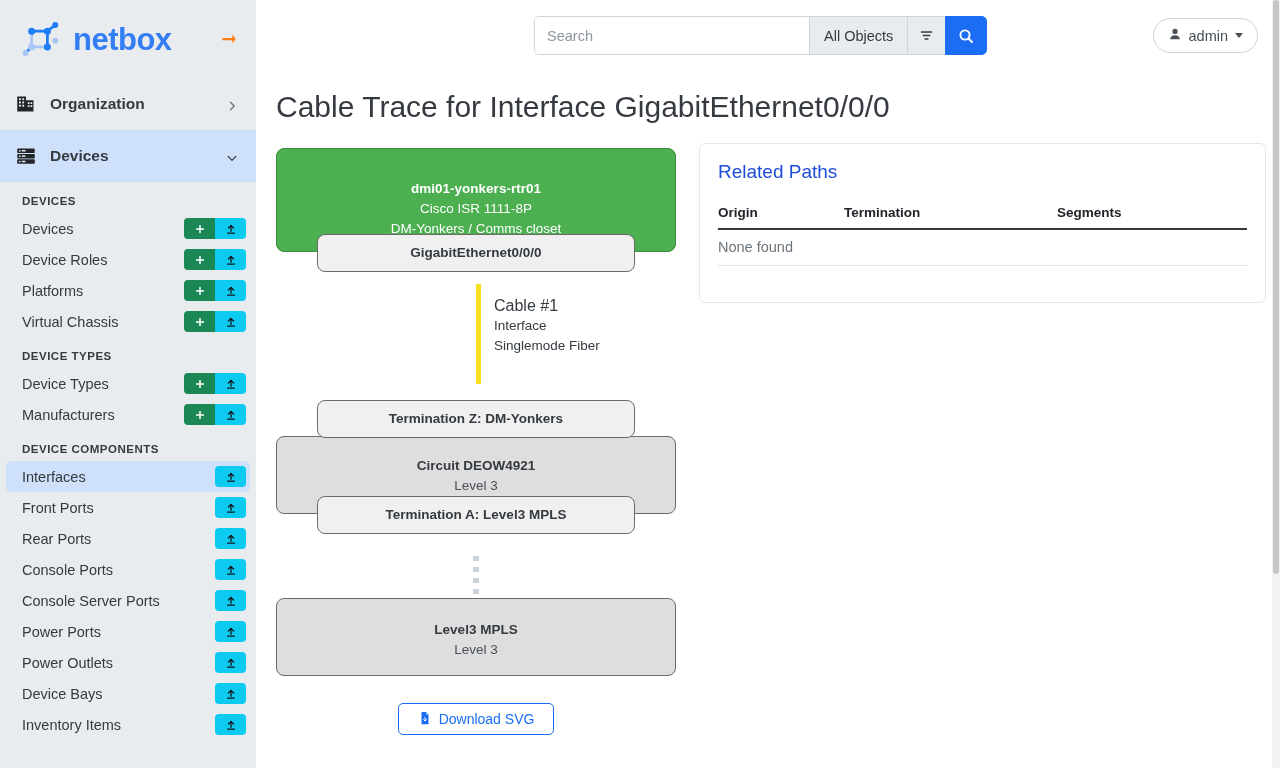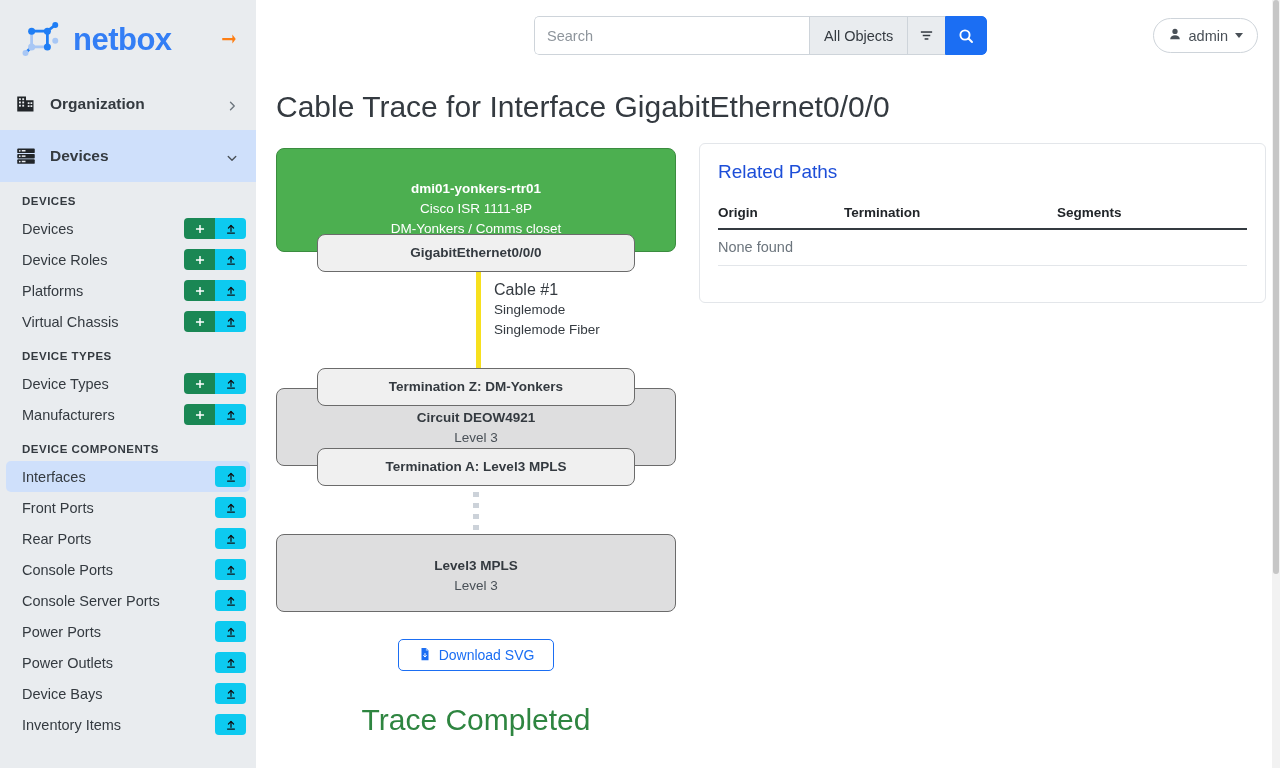--- a/index.html
+++ b/index.html
@@ -148,21 +148,21 @@
     background: #4caf50; border-color: #3b8c3f;
     height: 104px; padding-top: 29px;
     color: #ffffff;
   }
   .node-device .n1 { font-size: 13.5px; font-weight: 700; line-height: 21px; }
   .node-device .n2 { font-size: 13.5px; font-weight: 400; line-height: 20px; }
   .node-device .n3 { font-size: 13.5px; font-weight: 400; line-height: 20px; }
 
   .term-box {
     position: relative;
-    width: 318px; margin: 0 auto;
+    width: 318px; margin: 16px auto;
     height: 38px; line-height: 36px;
     background: #f0f0f0; border: 1px solid #6b6b6b;
     border-radius: 8px;
     font-size: 13.5px; font-weight: 700; color: #343a40;
     text-align: center;
     z-index: 3;
   }
   .overlap-up { margin-top: -18px; }
 
   .cable-zone {
@@ -601,21 +601,21 @@
         <div class="n2">Cisco ISR 1111-8P</div>
         <div class="n3">DM-Yonkers / Comms closet</div>
       </div>
 
       <div class="term-box overlap-up">GigabitEthernet0/0/0</div>
 
       <div class="cable-zone">
         <div class="cable-line"></div>
         <div class="cable-labels">
           <div class="c1">Cable #1</div>
-          <div class="c2">Singlemode</div>
+          <div class="c2">Interface</div>
           <div class="c3">Singlemode Fiber</div>
         </div>
       </div>
 
       <div class="term-box">Termination Z: DM-Yonkers</div>
 
       <div class="node node-circuit">
         <div class="n1">Circuit DEOW4921</div>
         <div class="n2">Level 3</div>
       </div>

